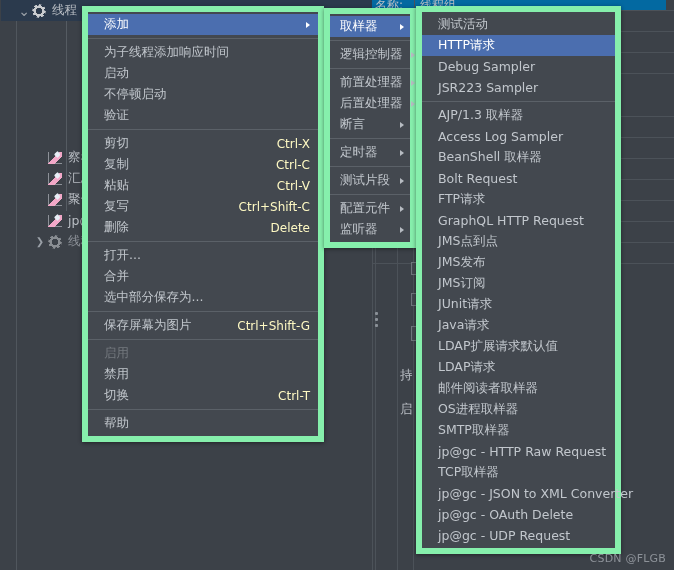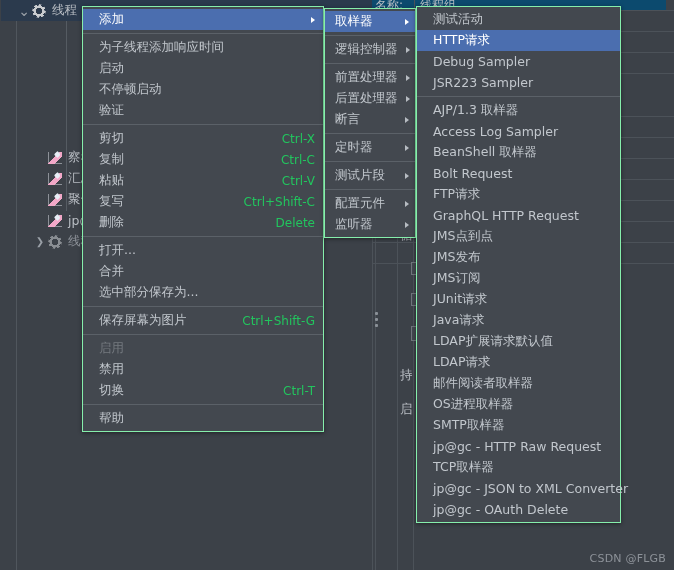--- a/index.html
+++ b/index.html
@@ -102,33 +102,33 @@
   }
   
   #splitter { position:absolute; left:375px; top:312px; width:4px; height:18px; }
   #splitter i {
     display:block; width:3px; height:3px; background:#8a9097; margin-bottom:3px; border-radius:1px;
   }
 
   
   .menu {
     position:absolute; box-sizing:border-box;
-    background:#43484f; border:1px solid #86efac;
+    background:#43484f; border:6px solid #86efac;
     box-shadow:0 1px 4px rgba(0,0,0,.45);
     padding:2px 0;
   }
   .mi {
     position:relative; display:flex; align-items:center;
     height:21px; padding:0 8px 0 14px; white-space:nowrap;
     font-size:12.5px; color:#c2c7cd; cursor:default;
   }
   .mi.sel { background:#4b6eaf; color:#ffffff; }
   .mi.disabled { color:#74797f; }
   .mi .lbl { flex:1 1 auto; }
-  .mi .accel { flex:0 0 auto; margin-left:26px; color:#22c55e; font-size:12px; }
+  .mi .accel { flex:0 0 auto; margin-left:26px; color:#fef9c3; font-size:12px; }
   .mi .arrow {
     flex:0 0 auto; margin-left:14px; width:0; height:0;
     border-left:4px solid #b7bcc2; border-top:3.5px solid transparent; border-bottom:3.5px solid transparent;
   }
   .mi.sel .arrow { border-left-color:#ffffff; }
   .sep { height:1px; background:#5b6168; margin:3px 0; }
 
   
   #menu-add { left:82px; top:6px; width:242px; }
   #menu-add .mi { padding-left:16px; }
@@ -250,21 +250,21 @@
     <div class="form-text" style="left:28px; top:367px;">持</div>
     <div class="form-text" style="left:28px; top:401px;">启</div>
   </div>
 
   <div id="splitter">
     <i></i>
     <i></i>
     <i></i>
   </div>
 
-  <div style="position:absolute; left:372px; top:0; right:8px; height:10px; background:#0c4a6e;text-align:center;">
+  <div style="position:absolute; left:372px; top:0; right:8px; height:10px; background:#0369a1;text-align:center;">
     <div class="form-text" style="left:3px; top:-3px; font-size:12px;">名称:</div>
     <div class="form-text" style="left:48px; top:-3px; font-size:12px;">线程组</div>
     <div class="form-vline" style="left:42px; height:10px; top:0;"></div>
   </div>
 
   <div class="menu" id="menu-add">
       <div class="mi sel">
         <span class="lbl">添加</span>
         <span class="arrow"></span>
       </div>
@@ -445,16 +445,19 @@
       </div>
       <div class="mi">
         <span class="lbl">TCP取样器</span>
       </div>
       <div class="mi">
         <span class="lbl">jp@gc - JSON to XML Converter</span>
       </div>
       <div class="mi">
         <span class="lbl">jp@gc - OAuth Delete</span>
       </div>
+      <div class="mi">
+        <span class="lbl">jp@gc - UDP Request</span>
+      </div>
     </div>
 
   <div id="watermark">CSDN @FLGB</div>
 </div>
 
 </body></html>

